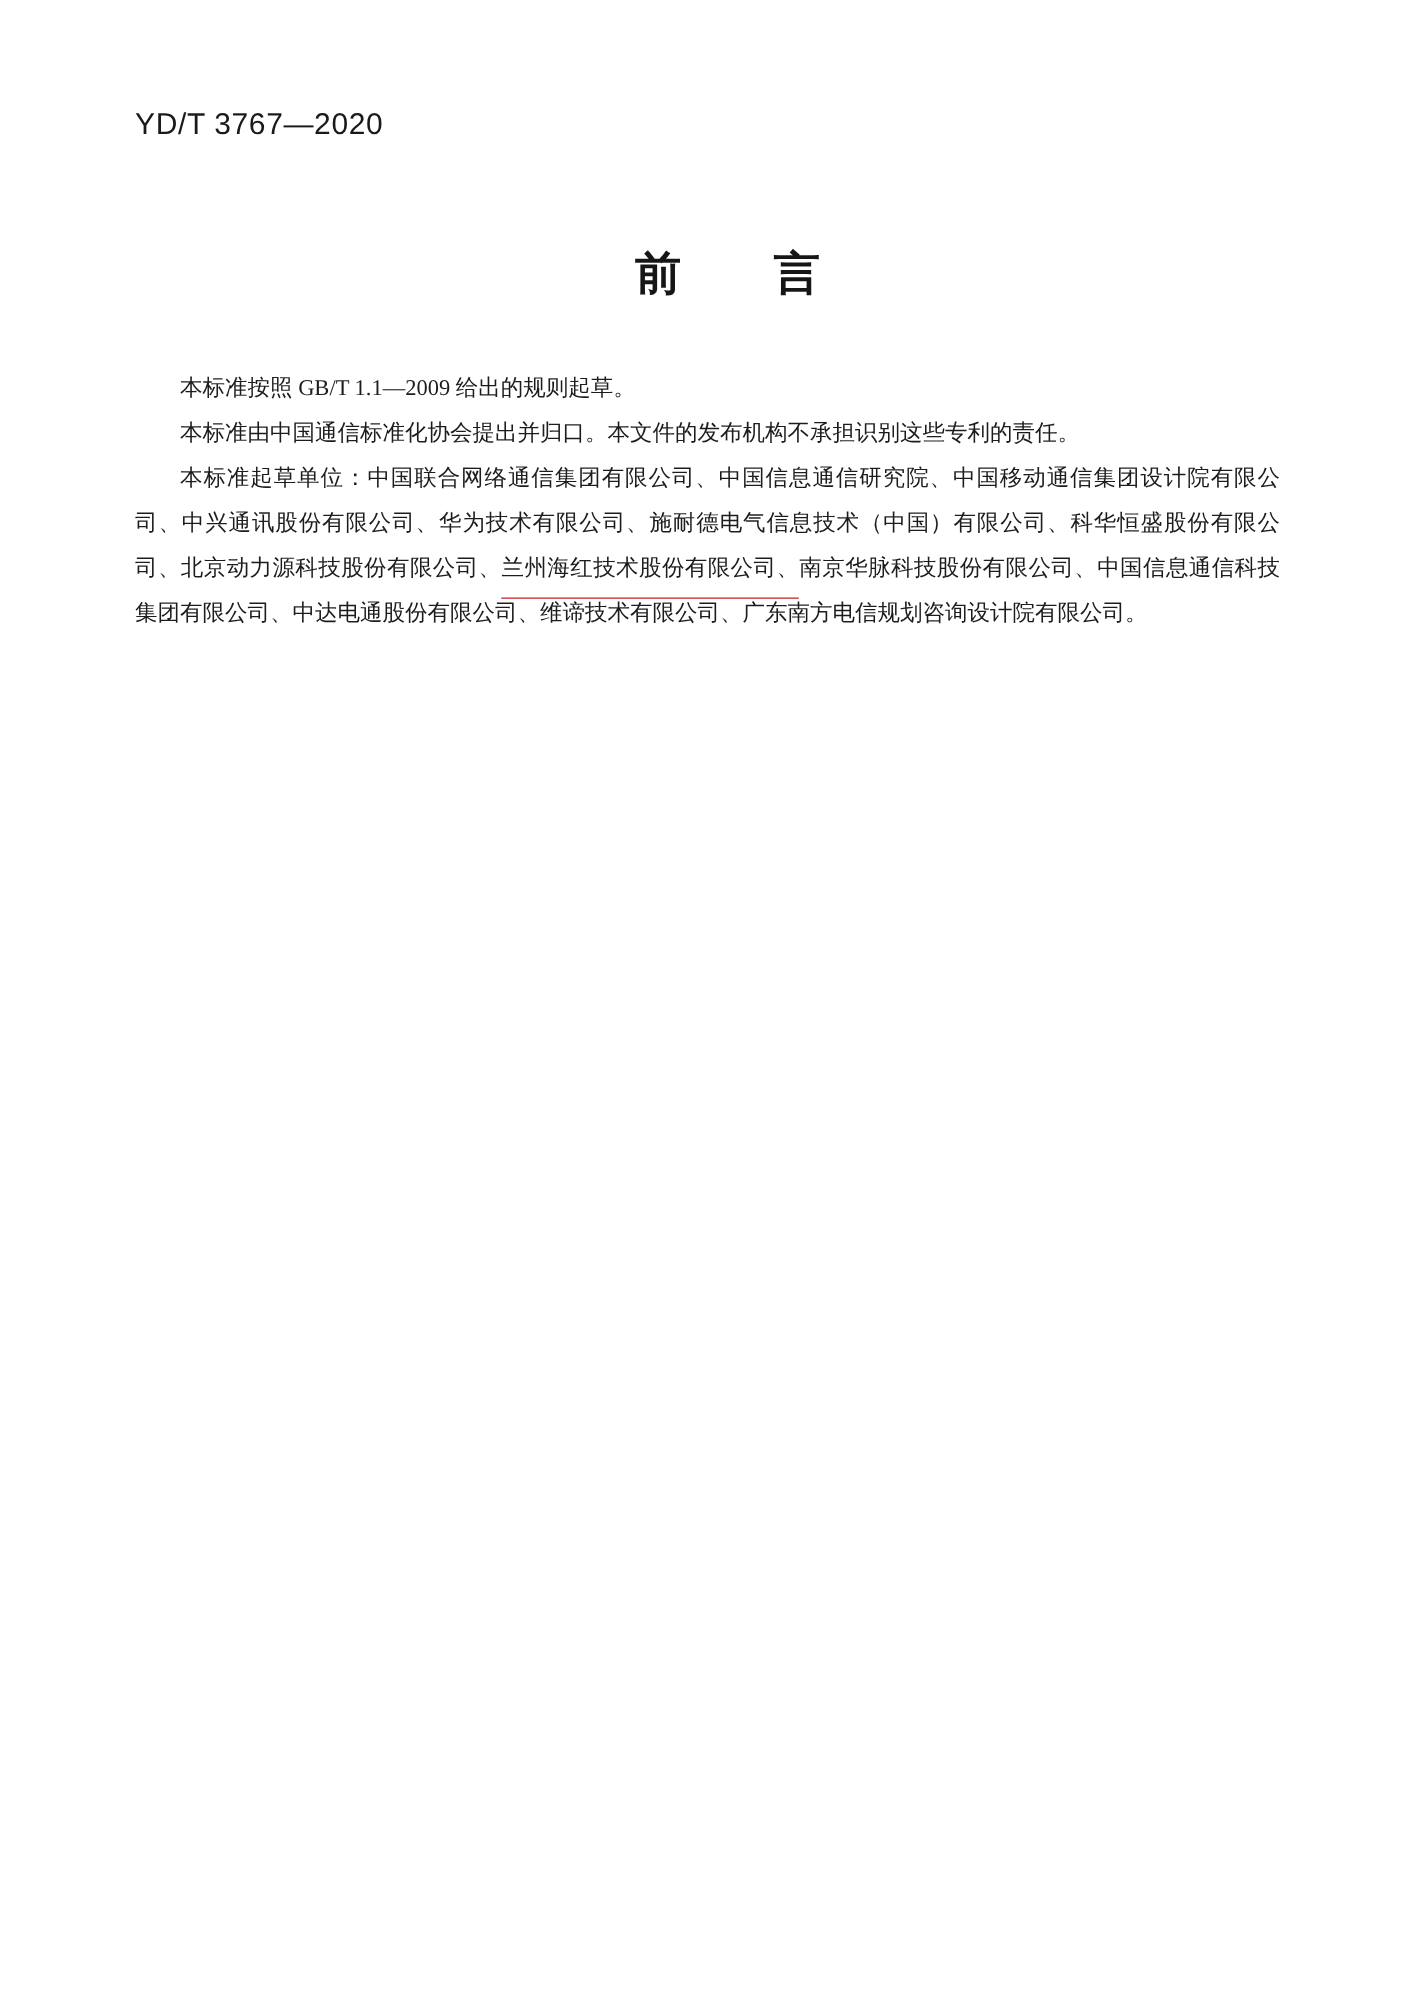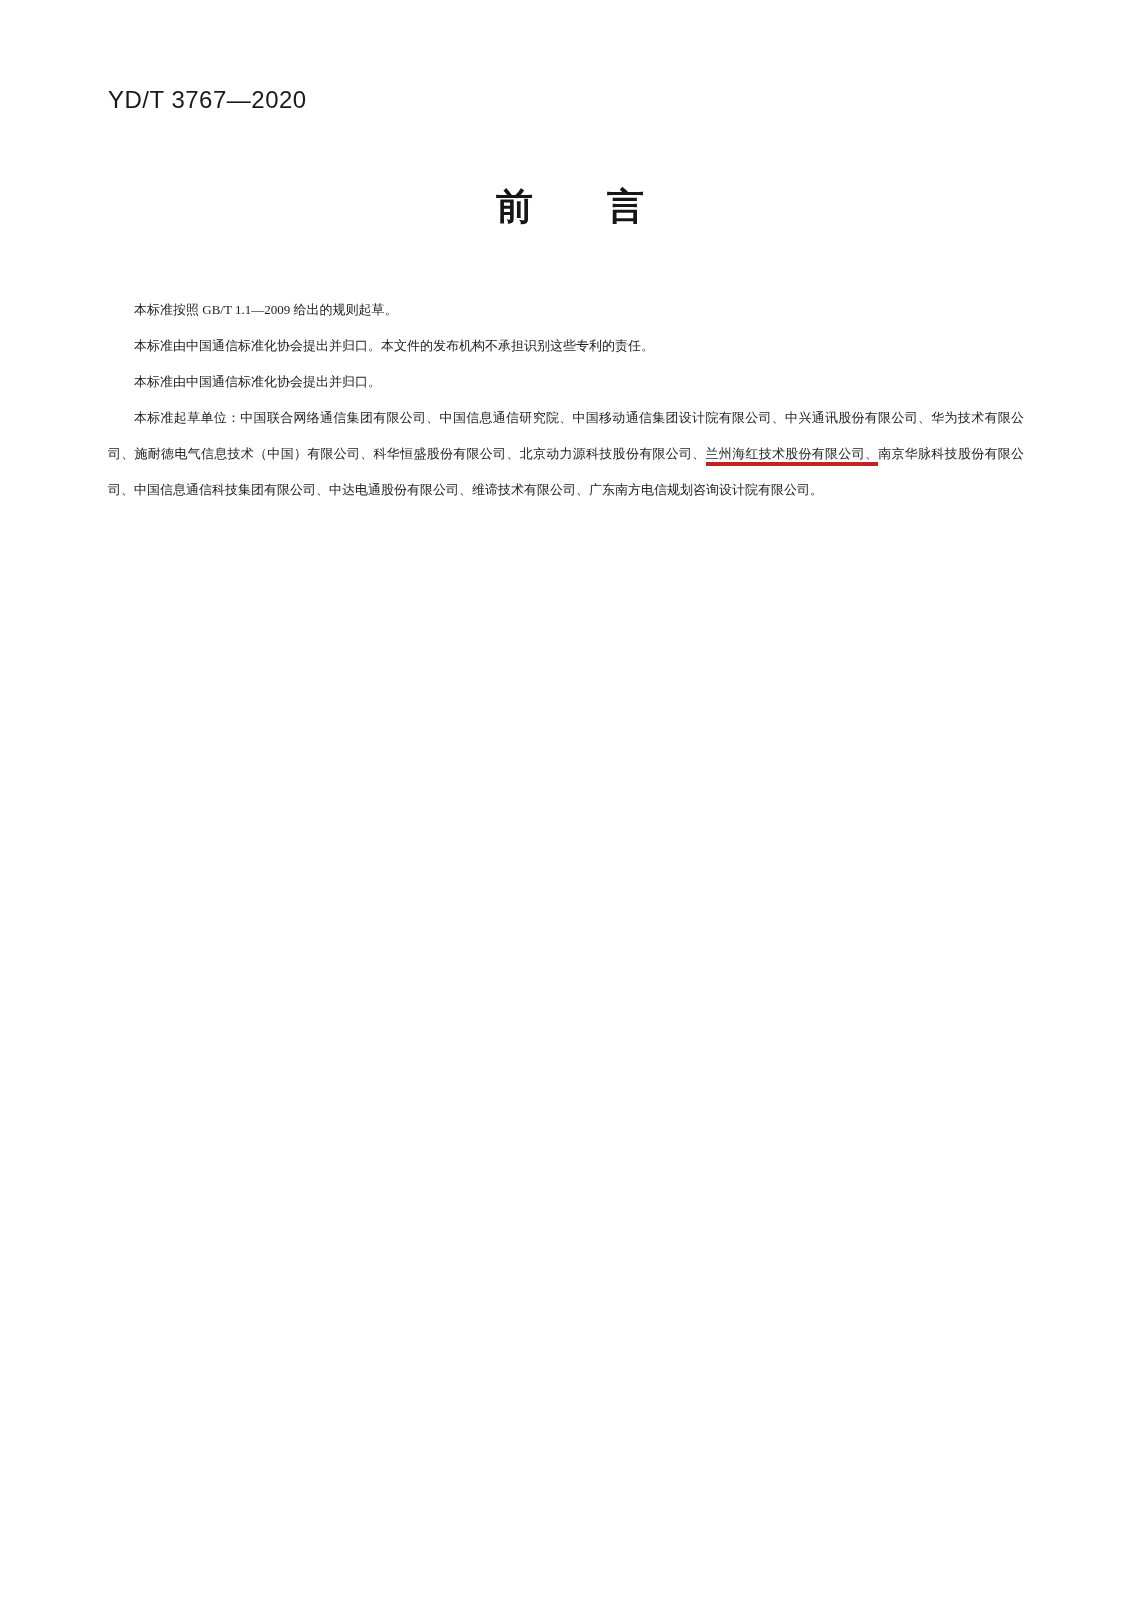--- a/index.html
+++ b/index.html
@@ -25,46 +25,46 @@
     font-weight: 500;
     letter-spacing: 0.5px;
     color: #1a1a1a;
     white-space: pre;
   }
   .doc-title {
     position: absolute;
     left: 108px;
     top: 178px;
     width: 916px;
-    margin: 4px;
+    margin: 16px;
     text-align: center;
     font-family: "Liberation Sans", "DejaVu Sans", sans-serif;
     font-size: 37px;
     font-weight: 700;
     color: #161616;
     white-space: pre;
   }
   .content {
     position: absolute;
     left: 108px;
     top: 292px;
     width: 916px;
-    font-size: 13px;
+    font-size: 18px;
     line-height: 36px;
     text-align: justify;
     text-justify: inter-character;
   }
   .content p {
     margin: 0;
     padding: 0;
     text-indent: 2em;
   }
   .red-underline {
-    border-bottom: 4px solid #be185d;
-    padding-bottom: 1px;
+    border-bottom: 1px solid #be185d;
+    padding-bottom: 14px;
   }
   .page-number {
     position: absolute;
     left: 124px;
     top: 1486px;
     font-size: 22px;
     color: #222222;
     text-align: right;
   }
 </style>
@@ -73,19 +73,18 @@
 
 <div class="page">
 
   <div class="doc-number">YD/T 3767—2020</div>
 
   <h1 class="doc-title">前　　言</h1>
 
   <div class="content">
     <p>本标准按照 GB/T 1.1—2009 给出的规则起草。</p>
     <p>本标准由中国通信标准化协会提出并归口。本文件的发布机构不承担识别这些专利的责任。</p>
-    <p>本标准由中国通信标准化协会提出并归口。</p>
     <p><span>本标准起草单位：中国联合网络通信集团有限公司、中国信息通信研究院、中国移动通信集团设计院有限公司、中兴通讯股份有限公司、华为技术有限公司、施耐德电气信息技术（中国）有限公司、科华恒盛股份有限公司、北京动力源科技股份有限公司、</span><span class="red-underline" style="border-bottom-color: rgb(195, 34, 34);">兰州海红技术股份有限公司、</span><span>南京华脉科技股份有限公司、中国信息通信科技集团有限公司、中达电通股份有限公司、维谛技术有限公司、广东南方电信规划咨询设计院有限公司。</span></p>
   </div>
 
   <div class="page-number">II</div>
 
 </div>
 
 </body></html>

